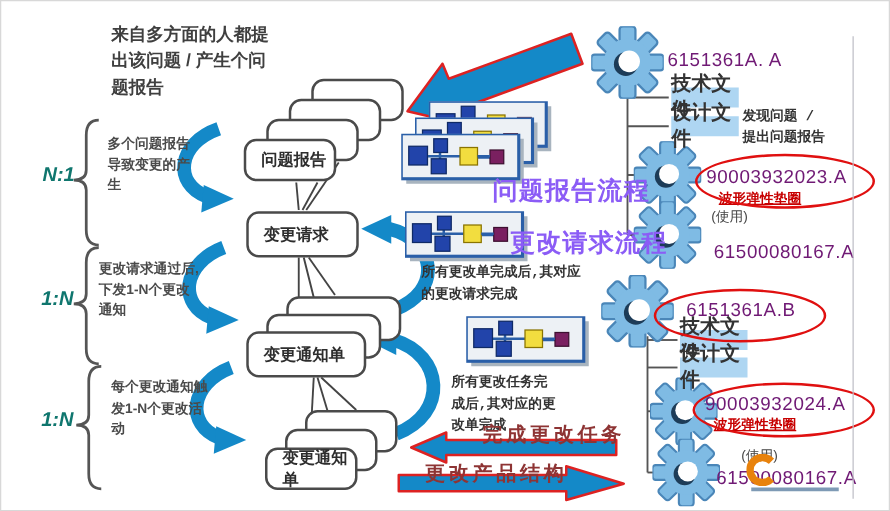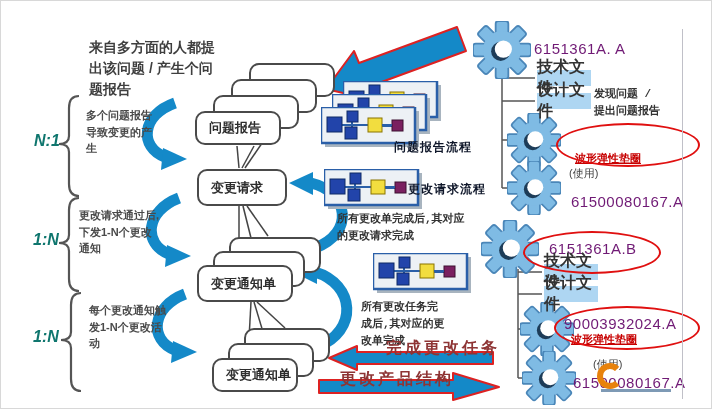--- a/index.html
+++ b/index.html
@@ -3,31 +3,31 @@
 <meta charset="utf-8">
 <style>
   html,body{margin:0;padding:0;background:#fff;}
   .canvas{
     position:relative;width:712px;height:409px;overflow:hidden;
     background:#fff;border:1px solid #d8d8d8;box-sizing:border-box;
     font-family:"Liberation Sans","DejaVu Sans",sans-serif;
   }
   .abs{position:absolute;}
   svg.layer{position:absolute;left:0;top:0;width:712px;height:409px;}
-  .intro{left:88px;top:36px;width:180px;font-size:14px;font-weight:600;color:#3f3f3f;
+  .intro{left:88px;top:16px;width:180px;font-size:14px;font-weight:600;color:#3f3f3f;
          line-height:1.5;white-space:pre-line;}
   .ratio{font-size:16px;font-weight:bold;font-style:italic;color:#0f766e;}
   .note{font-size:11px;font-weight:bold;color:#4a4a4a;line-height:1.5;white-space:pre-line;}
   .flowbox{
-    width:86px;height:34px;background:#fff;border:2px solid #4a4a4a;border-radius:10px;
+    width:74px;height:34px;background:#fff;border:2px solid #4a4a4a;border-radius:10px;
     display:flex;align-items:center;padding-left:12px;box-sizing:border-box;
     font-size:13px;font-weight:bold;color:#2d2d2d;
   }
   .flowbox.back{padding:0;}
-  .proclabel{font-size:12px;font-weight:bold;color:#0f172a;letter-spacing:1px;}
+  .proclabel{font-size:20px;font-weight:bold;color:#8b5cf6;letter-spacing:1px;}
   .ann{font-size:11px;font-weight:bold;color:#333;line-height:1.55;white-space:pre-line;font-family:Liberation Mono, monospace;}
   .partnum{font-size:15px;font-weight:normal;color:#701a75;letter-spacing:.5px;}
   .partnum.big{font-size:15px;}
   .redname{font-size:11px;font-weight:bold;color:#c70000;text-decoration:underline;}
   .usage{font-size:11px;color:#444;}
   .docbox{
     width:54px;height:16px;background:#aed6f2;font-size:16px;font-weight:bold;color:#333;
     display:flex;align-items:center;justify-content:center;
   }
   .redellipse{border:2.5px solid #e01010;border-radius:50%;background:transparent;}
@@ -240,20 +240,21 @@
   <div class="abs ann" style="left:360px;top:298px;width:100px;">所有更改任务完
 成后,其对应的更
 改单完成</div>
 
   <div class="abs bannertext" style="left:385px;top:337px;">完成更改任务</div>
   <div class="abs bannertext" style="left:339px;top:368px;">更改产品结构</div>
 
   <div class="abs partnum big" style="left:533px;top:39px;">6151361A. A</div>
   <div class="abs docbox" style="left:536px;top:69px;">技术文件</div>
   <div class="abs docbox" style="left:536px;top:92px;">设计文件</div>
+  <div class="abs partnum" style="left:564px;top:132px;">90003932023.A</div>
   <div class="abs redname" style="left:574px;top:150px;">波形弹性垫圈</div>
   <div class="abs usage" style="left:568px;top:165px;">(使用)</div>
   <div class="abs partnum" style="left:570px;top:192px;">61500080167.A</div>
   <div class="abs redellipse" style="left:555px;top:122px;width:140px;height:40px;"></div>
 
   <div class="abs partnum big" style="left:548px;top:239px;">6151361A.B</div>
   <div class="abs docbox" style="left:543px;top:263px;">技术文件</div>
   <div class="abs docbox" style="left:543px;top:285px;">设计文件</div>
   <div class="abs partnum" style="left:563px;top:314px;">90003932024.A</div>
   <div class="abs redname" style="left:570px;top:331px;">波形弹性垫圈</div>

